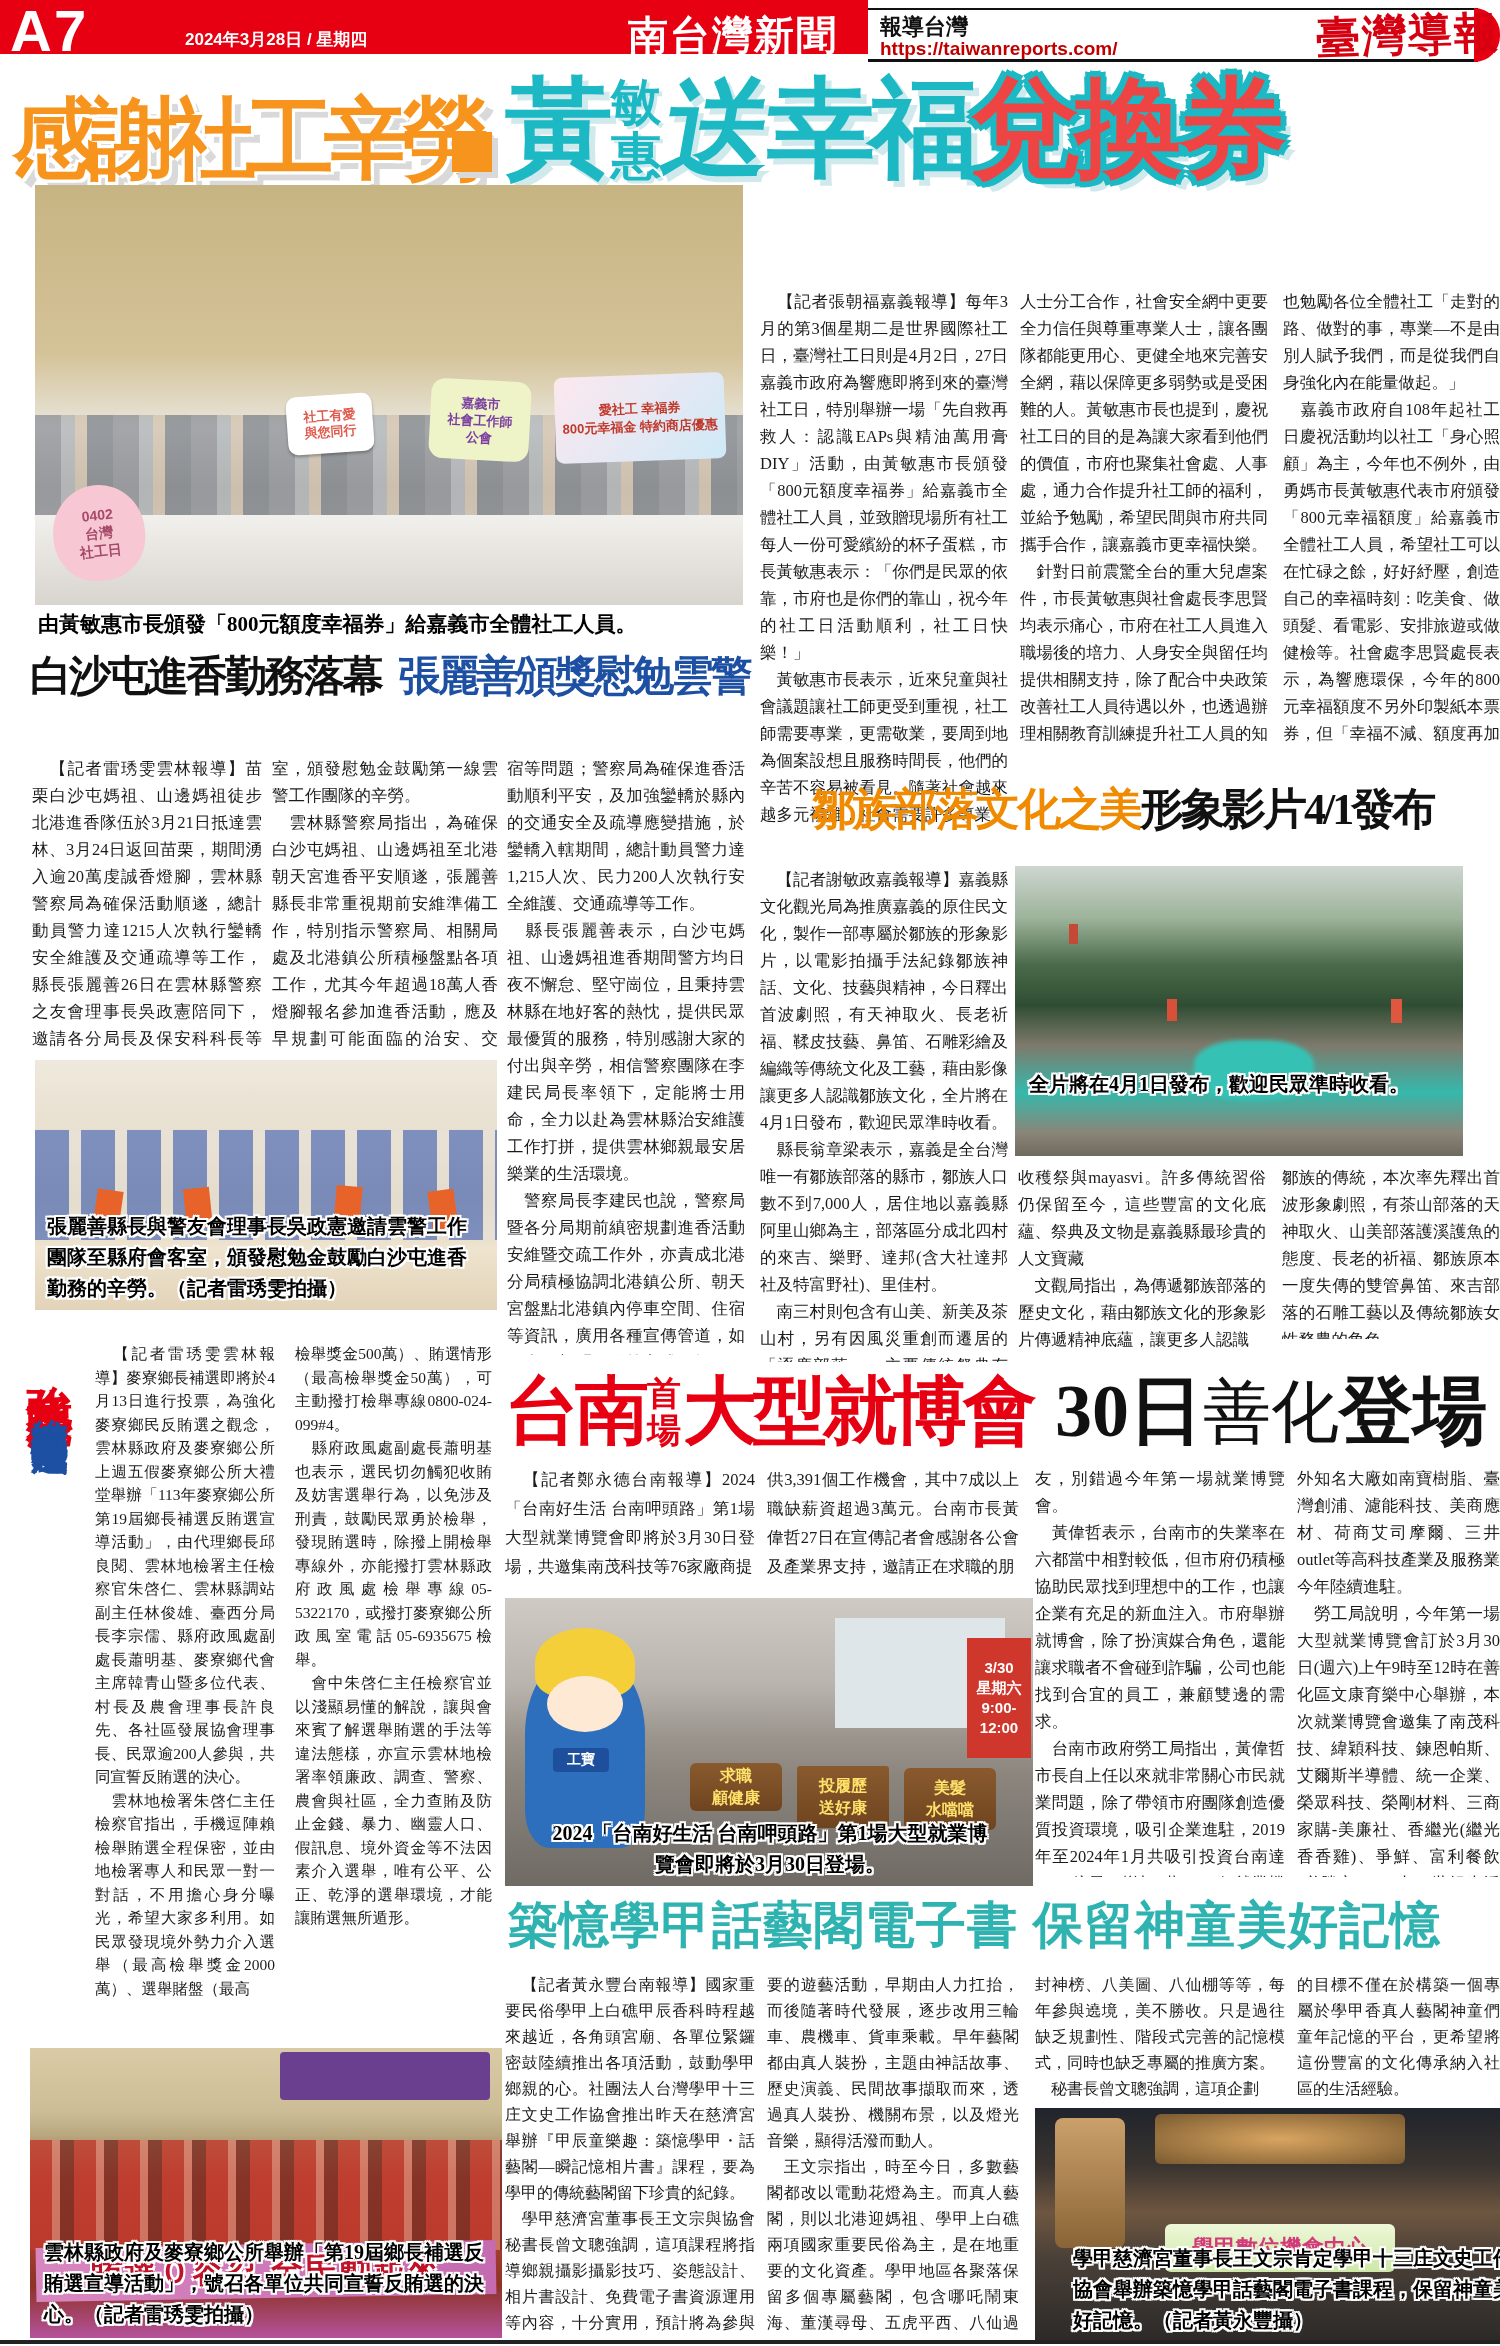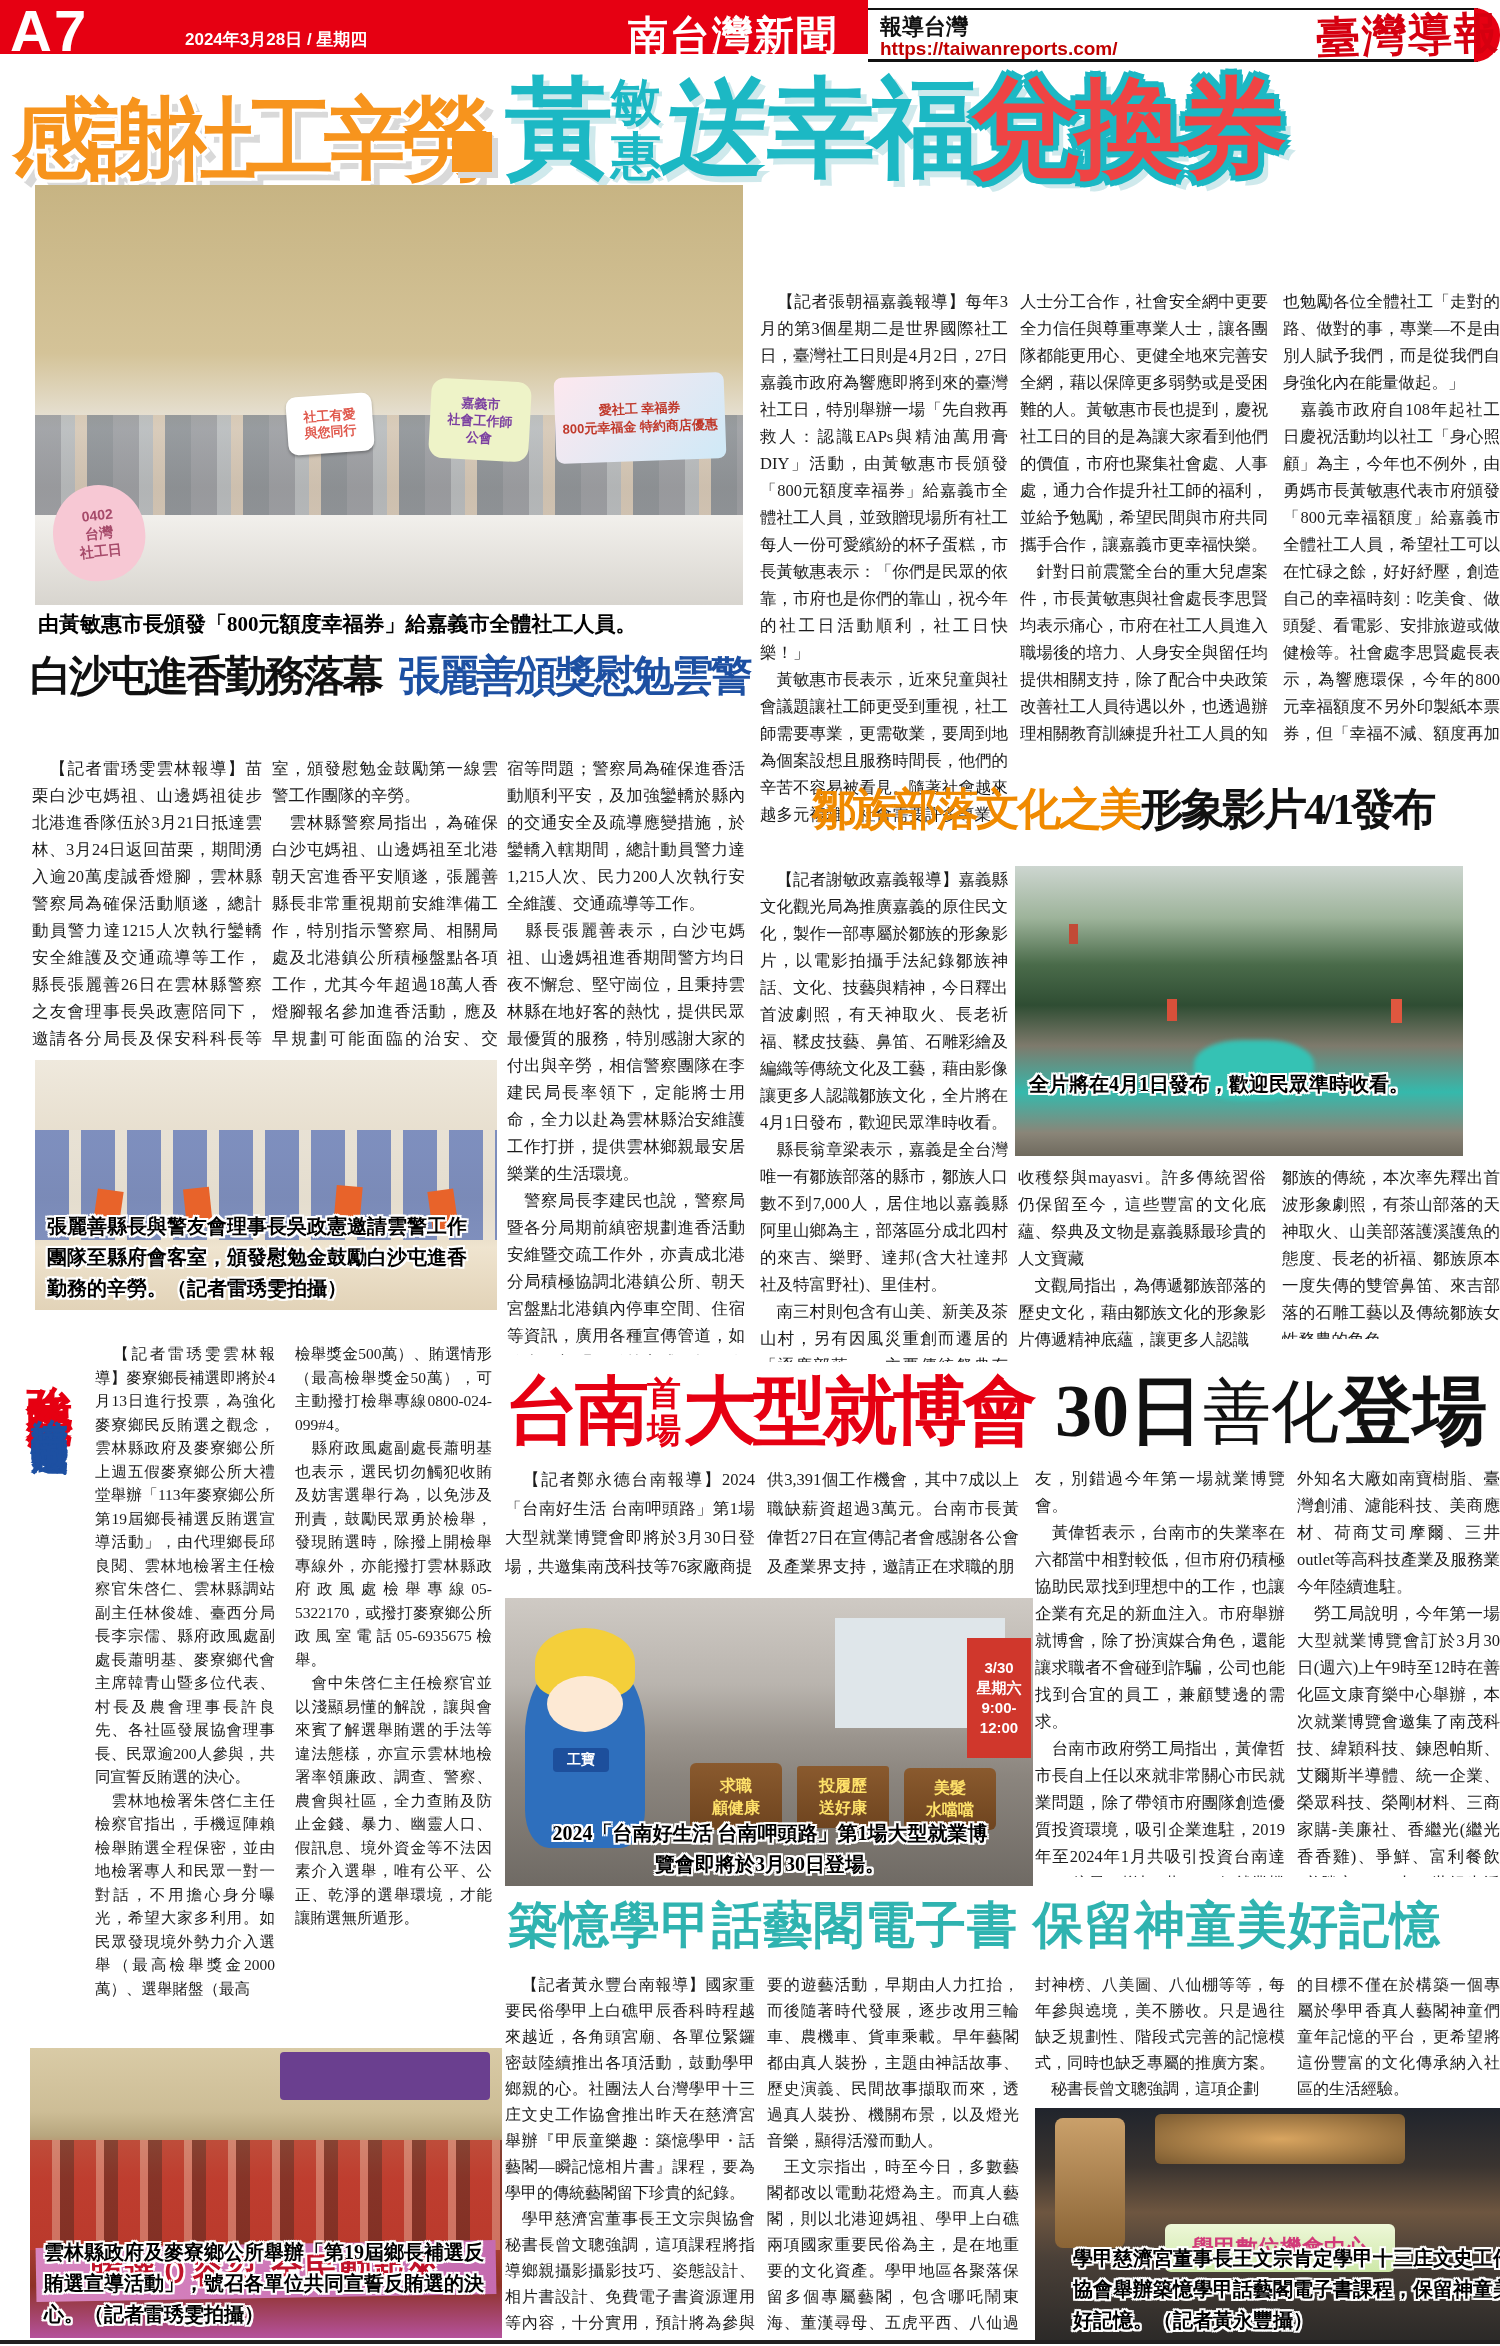--- a/index.html
+++ b/index.html
@@ -185,21 +185,21 @@
   <div class="body-col" style="left:1297px;top:1465px;width:203px;height:412px;">外知名大廠如南寶樹脂、臺灣創浦、濾能科技、美商應材、荷商艾司摩爾、三井outlet等高科技產業及服務業今年陸續進駐。
 　勞工局說明，今年第一場大型就業博覽會訂於3月30日(週六)上午9時至12時在善化區文康育樂中心舉辦，本次就業博覽會邀集了南茂科技、緯穎科技、鍊恩帕斯、艾爾斯半導體、統一企業、榮眾科技、榮剛材料、三商家購-美廉社、香繼光(繼光香香雞)、爭鮮、富利餐飲(必勝客)、二十一世紀生活事業、微笑單車、全聯實業、府城汽車客運、興南汽車客運等共76家廠商，提供3,391個工作機會，想求職或轉職的市民朋友要把握機會。</div>
 
   <div class="photo" style="left:505px;top:1598px;width:528px;height:288px;
               background:linear-gradient(180deg,#cfcac4 0%,#b9b4ae 30%,#9b958e 48%,#8b857e 62%,#6f6a64 100%);">
     <div style="position:absolute;left:330px;top:20px;width:170px;height:110px;background:#dfe6ea;"></div>
     <div style="position:absolute;left:20px;top:60px;width:120px;height:190px;background:#2e6fbd;border-radius:40% 40% 20% 20%;"></div>
     <div style="position:absolute;left:30px;top:30px;width:100px;height:70px;background:#f4cf3a;border-radius:50% 50% 30% 30%;"></div>
     <div style="position:absolute;left:42px;top:78px;width:76px;height:56px;background:#fde9d4;border-radius:50%;"></div>
     <div class="sign" style="left:48px;top:150px;width:56px;height:24px;background:#1d4f9c;color:#fff;font-size:14px;border-radius:4px;">工寶</div>
-    <div class="sign" style="left:185px;top:165px;width:92px;height:67px;background:linear-gradient(180deg,#8a5a2e,#6e441f);color:#ffe26a;font-size:16px;line-height:22px;border-radius:6px;">求職
+    <div class="sign" style="left:185px;top:165px;width:92px;height:48px;background:linear-gradient(180deg,#8a5a2e,#6e441f);color:#ffe26a;font-size:16px;line-height:22px;border-radius:6px;">求職
 顧健康</div>
     <div class="sign" style="left:292px;top:168px;width:92px;height:62px;background:linear-gradient(180deg,#8a5a2e,#6e441f);color:#ffe26a;font-size:16px;line-height:22px;border-radius:3px;">投履歷
 送好康</div>
     <div class="sign" style="left:399px;top:170px;width:92px;height:62px;background:linear-gradient(180deg,#8a5a2e,#6e441f);color:#ffe26a;font-size:16px;line-height:22px;border-radius:6px;">美髮
 水噹噹</div>
     <div class="sign" style="left:462px;top:40px;width:64px;height:120px;background:#d0372c;color:#fff;font-size:15px;line-height:20px;">3/30
 星期六
 9:00-12:00</div>
     <div class="cap-overlay" style="left:40px;bottom:6px;width:450px;text-align:center;">2024「台南好生活 台南呷頭路」第1場大型就業博覽會即將於3月30日登場。</div>
   </div>

